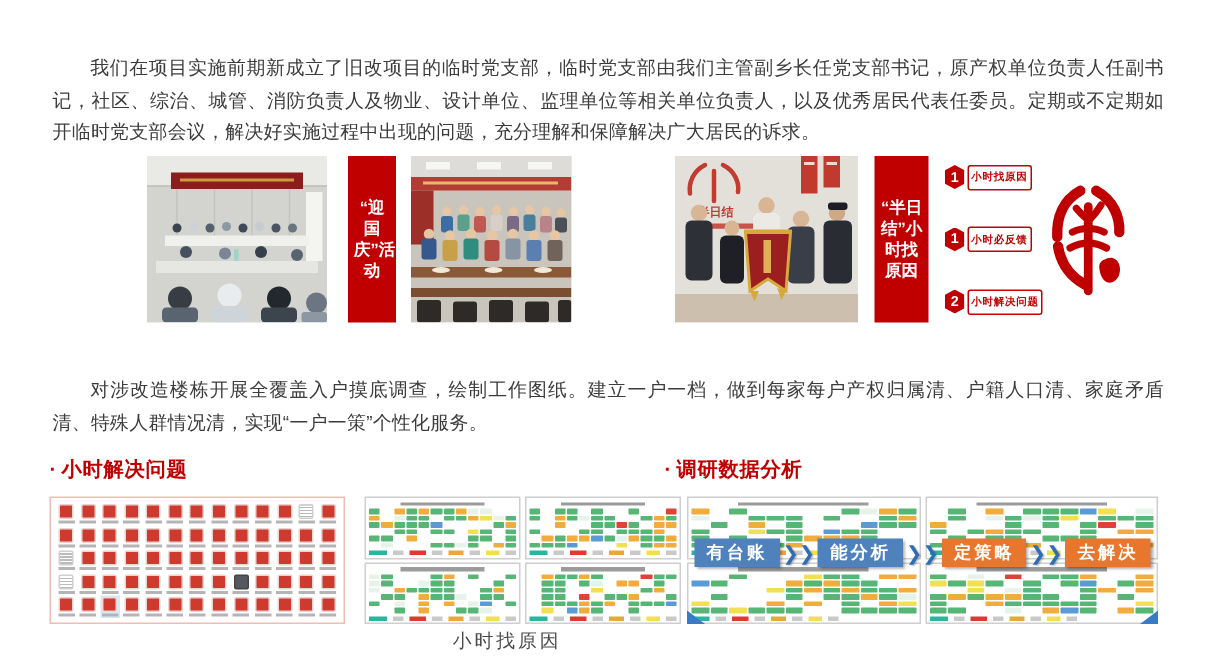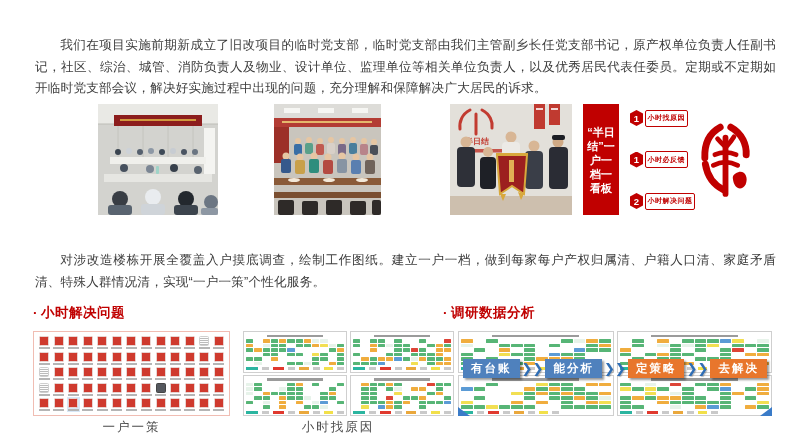--- a/index.html
+++ b/index.html
@@ -120,20 +120,23 @@
         <circle cx="55" cy="93" r="8" fill="#e9ecef"></circle>
           <rect x="43" y="100" width="24" height="11" rx="3" fill="#cfd4d9"></rect>
         <circle cx="88" cy="95" r="8" fill="#23282e"></circle>
           <rect x="76" y="101" width="24" height="10" rx="3" fill="#3c444d"></rect>
         <circle cx="113" cy="98" r="7" fill="#6c7683"></circle>
           <rect x="103" y="104" width="17" height="7" rx="2" fill="#8d97a3"></rect>
       </g>
     </svg>
   </div>
 
+  <div class="vlabel" id="l2">
+      <span>“迎国庆”活动</span>
+    </div>
   <div class="photo" id="ph2">
     <svg viewBox="0 0 107 111" preserveAspectRatio="none">
       <rect width="107" height="111" fill="#c9c5bd"></rect>
       <rect width="107" height="14" fill="#dddcd8"></rect>
       <rect x="10" y="4" width="16" height="5" fill="#f6f6f3"></rect>
         <rect x="44" y="4" width="16" height="5" fill="#f6f6f3"></rect>
         <rect x="78" y="4" width="16" height="5" fill="#f6f6f3"></rect>
       <rect y="14" width="107" height="9" fill="#b33c34"></rect>
       <rect x="8" y="17" width="90" height="2" fill="#f1d77a" opacity=".8"></rect>
       <rect y="23" width="15" height="36" fill="#9c3028"></rect>
@@ -218,21 +221,21 @@
         <line x1="46" y1="50" x2="78" y2="50" stroke="#d8a83c" stroke-width="2"></line>
         <polygon points="47,51 77,51 74,90 62,82 50,90" fill="#9c1f1f" stroke="#d8a83c" stroke-width="2"></polygon>
         <rect x="59" y="56" width="5" height="22" fill="#e8c05a" opacity=".9"></rect>
         <polygon points="50,90 53,97 56,90" fill="#d8a83c"></polygon>
           <polygon points="68,88 71,96 74,90" fill="#d8a83c"></polygon>
       </g>
     </svg>
   </div>
 
   <div class="vlabel" id="l4">
-      <span>“半日结”一户一档一看板</span>
+      <span>“半日结”小时找原因</span>
     </div>
   <div class="photo" id="ph4">
     <div class="commit-col" id="commitments">
         <div class="c-row">
           <div class="c-badge">1</div>
           <div class="c-label">小时找原因</div>
         </div>
         <div class="c-row">
           <div class="c-badge">1</div>
           <div class="c-label">小时必反馈</div>
@@ -1247,15 +1250,14 @@
       <span class="flow-arrow">❯❯</span>
       <div class="flow-box" style="background: rgb(79, 129, 189);">能分析</div>
       <span class="flow-arrow">❯❯</span>
       <div class="flow-box" style="background: rgb(232, 118, 44);">定策略</div>
       <span class="flow-arrow">❯❯</span>
       <div class="flow-box" style="background: rgb(232, 118, 44);">去解决</div>
     </div>
   <div class="curl" id="curlL"></div>
   <div class="curl" id="curlR"></div>
 
-  <div class="img-caption" id="cap1">一户一策</div>
   <div class="img-caption" id="cap2">小时找原因</div>
 </div>
 
 </body></html>

